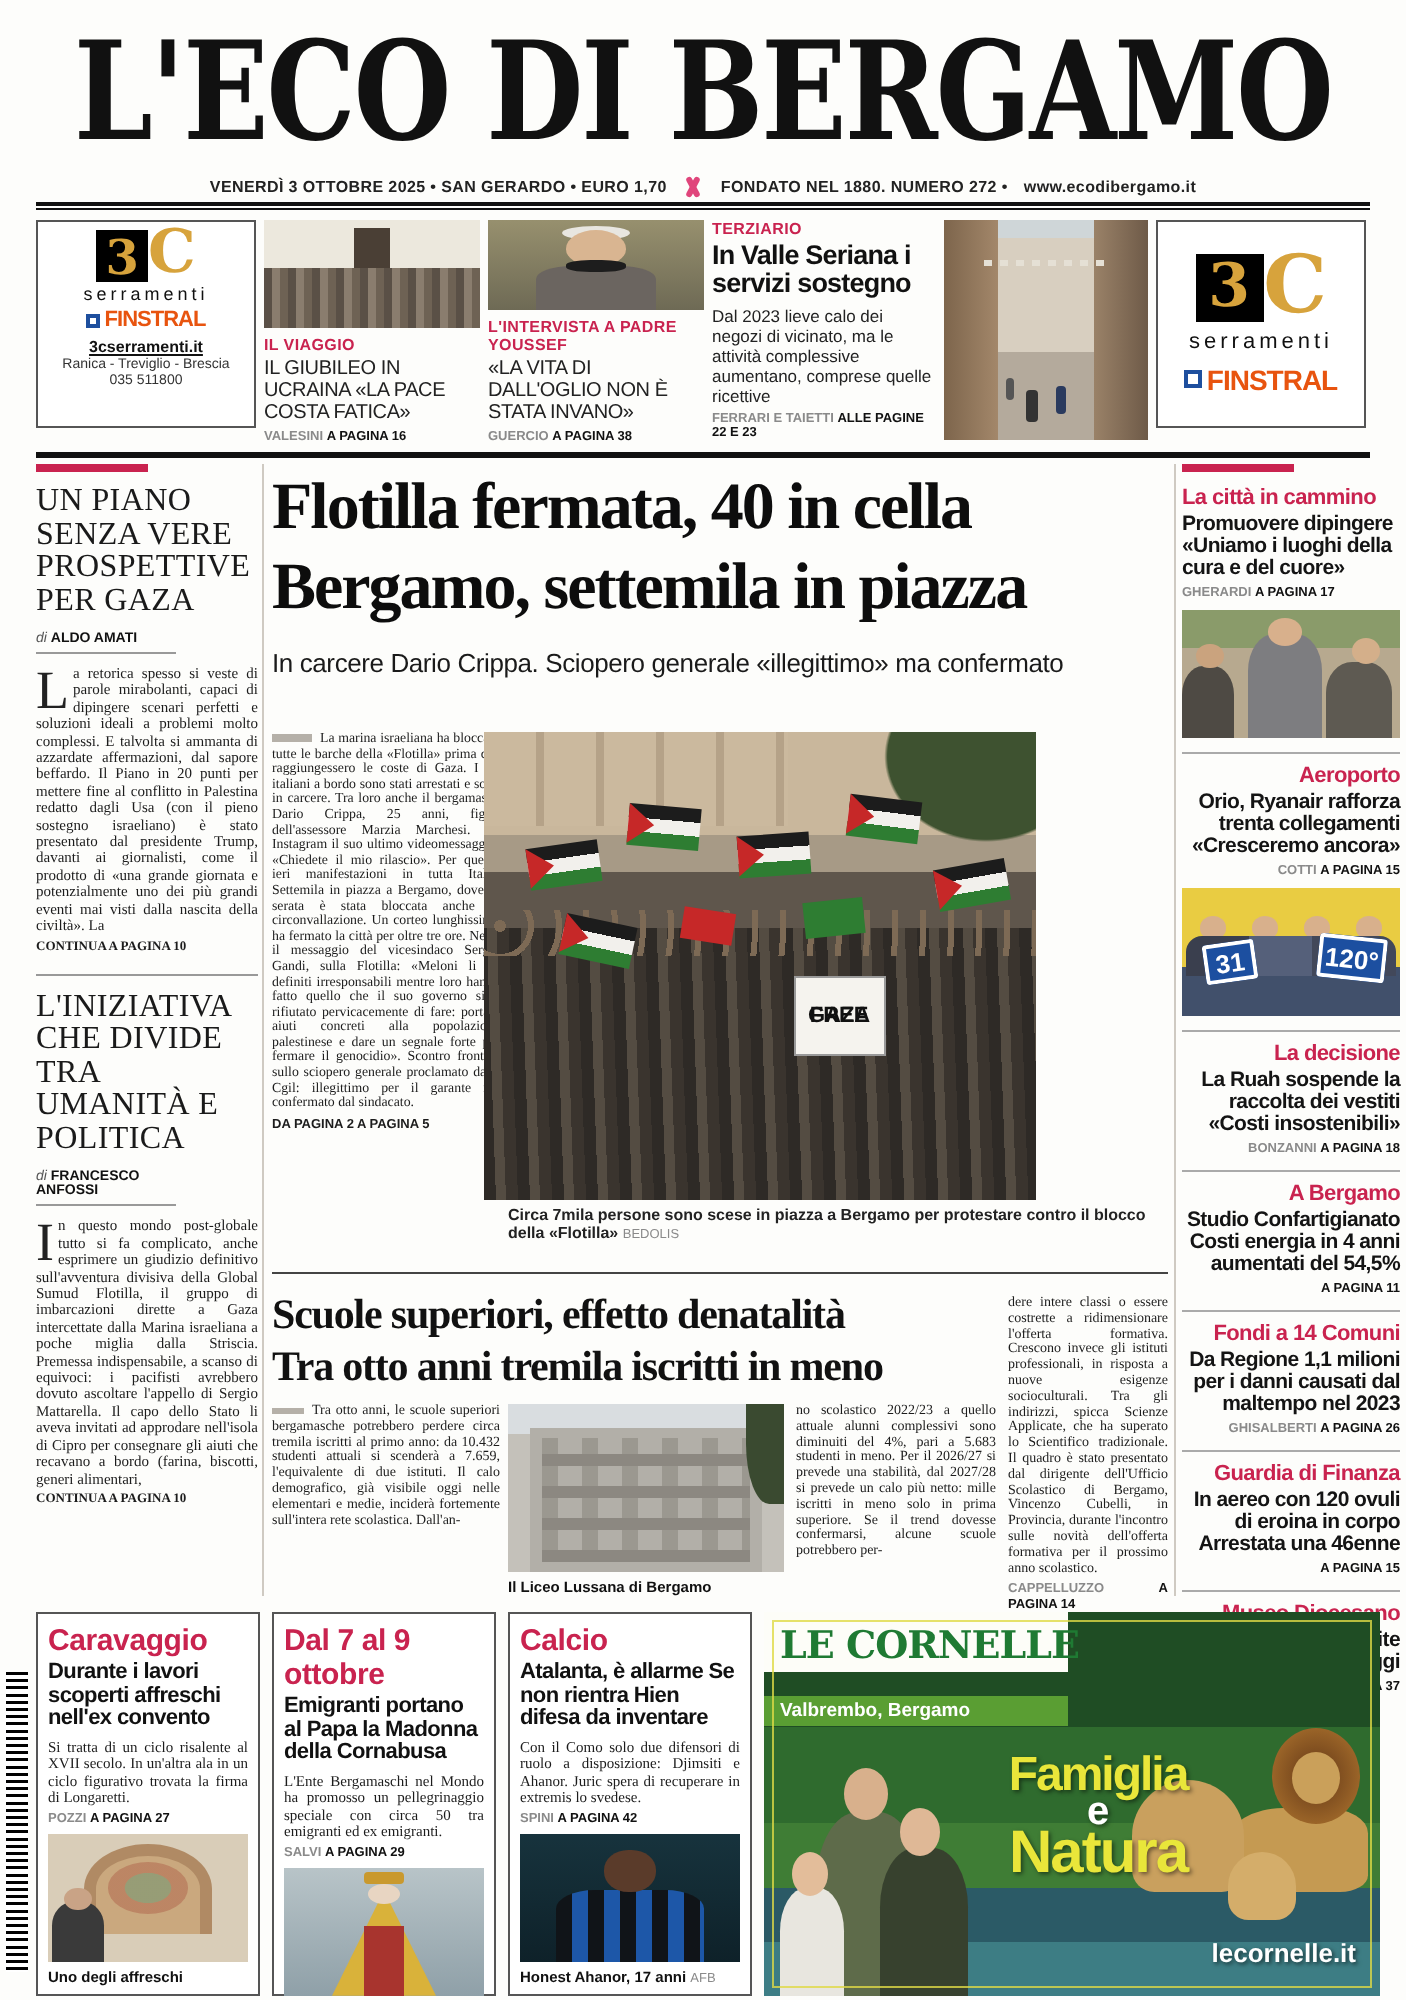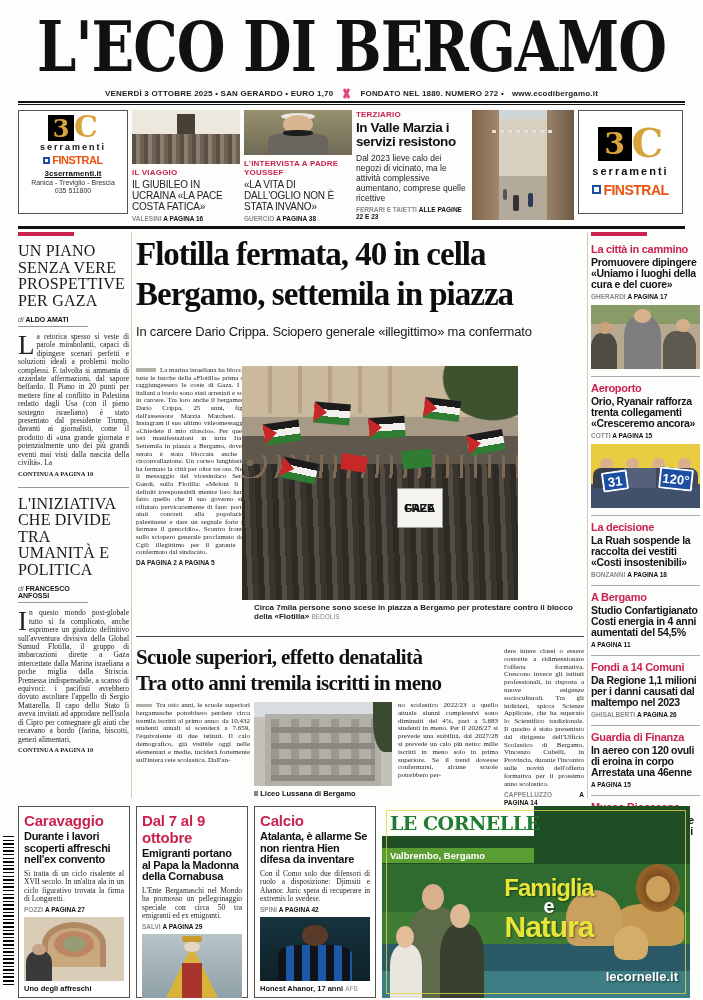--- a/index.html
+++ b/index.html
@@ -23,21 +23,21 @@
   .adbox { border:1px solid #555; background:#fff; display:flex; flex-direction:column; align-items:center; padding:4px 2px; }
   .adbox.left { width:110px; height:104px; }
   .adbox.right { width:105px; height:104px; justify-content:center; gap:3px; }
   .logo3c { display:flex; align-items:flex-start; }
   .sq3 { background:#000; color:#d7a33c; font-family:"DejaVu Serif",serif; font-weight:bold; display:flex; align-items:center; justify-content:center; }
   .bigc { color:#d7a33c; font-family:"DejaVu Serif",serif; font-weight:bold; line-height:.8; }
   .adbox.left .sq3 { width:26px; height:26px; font-size:24px; }
   .adbox.left .bigc { font-size:30px; }
   .adbox.right .sq3 { width:34px; height:34px; font-size:30px; }
   .adbox.right .bigc { font-size:40px; }
-  .serr { font-weight:bold; letter-spacing:2px; font-size:9px; margin-top:1px; }
+  .serr { font-weight:normal; letter-spacing:2px; font-size:9px; margin-top:1px; }
   .adbox.right .serr { font-size:11px; }
   .finstral { display:flex; align-items:center; gap:2px; margin-top:2px; }
   .fin-sq { width:7px; height:7px; border:2px solid #1e4f9e; background:#fff; }
   .fin-tx { color:#e8540f; font-weight:bold; font-size:11px; letter-spacing:-.5px; }
   .adbox.right .fin-sq { width:9px; height:9px; }
   .adbox.right .fin-tx { font-size:14px; }
   .ad-site { font-weight:bold; font-size:8px; text-decoration:underline; margin-top:3px; }
   .ad-cities, .ad-phone { font-size:7px; color:#333; margin-top:1px; }
 
   .stripitem { width:108px; display:flex; flex-direction:column; }
@@ -150,21 +150,21 @@
   .sch-c1 { left:0; top:468px; width:114px; }
   .sch-ph { position:absolute; left:118px; top:468px; width:138px; height:84px; }
   .sch-cap { position:absolute; left:118px; top:555px; width:138px; font-size:7.5px; font-weight:bold; font-family:"Liberation Sans",sans-serif; }
   .sch-c2 { left:262px; top:468px; width:100px; }
   .sch-c3 { left:368px; top:414px; width:80px; }
   .sch-ref { margin-top:3px; font-family:"Liberation Sans",sans-serif; font-size:6.5px; }
 
   
   .sidebar { position:absolute; left:591px; top:232px; width:109px; }
   .sb-item { padding-top:5px; }
-  .sb-item + .sb-item { border-top:1px solid #aaa; margin-top:7px; }
+  .sb-item + .sb-item { border-top:1px solid #aaa; margin-top:7px;text-align:right; }
   .sb-kicker { color:#c9234f; font-weight:bold; font-size:11px; letter-spacing:-.3px; }
   .sb-title { font-weight:bold; font-size:10.5px; line-height:11px; letter-spacing:-.3px; margin-top:2px; color:#141414; }
   .sb-ref { margin-top:3px; font-size:6.5px; }
   .sb-ph { width:109px; height:64px; margin-top:5px; }
 
   
   .bbox { position:absolute; top:806px; height:192px; border:1px solid #555; background:#fff; padding:5px 5px 4px; }
   .bb1 { left:18px; width:112px; } .bb2 { left:136px; width:112px; } .bb3 { left:254px; width:122px; }
   .bb-kicker { color:#c9234f; font-weight:bold; font-size:15px; letter-spacing:-.2px; }
   .bb-title { font-weight:bold; font-size:11px; line-height:11.5px; letter-spacing:-.3px; margin-top:2px; }
@@ -262,21 +262,21 @@
       <div class="kicker">L'INTERVISTA A PADRE YOUSSEF</div>
       <div class="strip-title">«LA VITA DI DALL'OGLIO NON È STATA INVANO»</div>
       <div class="pageref">
         <span class="au">GUERCIO</span>
         <span class="pg">A PAGINA 38</span>
       </div>
     </div>
 
     <div class="stripitem text3">
       <div class="kicker" style="margin-top:0">TERZIARIO</div>
-      <div class="valle-title">In Valle Marzia i servizi resistono</div>
+      <div class="valle-title">In Valle Seriana i servizi sostegno</div>
       <div class="valle-body">Dal 2023 lieve calo dei negozi di vicinato, ma le attività complessive aumentano, comprese quelle ricettive</div>
       <div class="pageref">
         <span class="au">FERRARI E TAIETTI</span>
         <span class="pg">ALLE PAGINE 22 E 23</span>
       </div>
     </div>
 
     <div class="strip-photo-tall ph ph-street">
       <i class="bldl"></i>
       <i class="bldr"></i>

